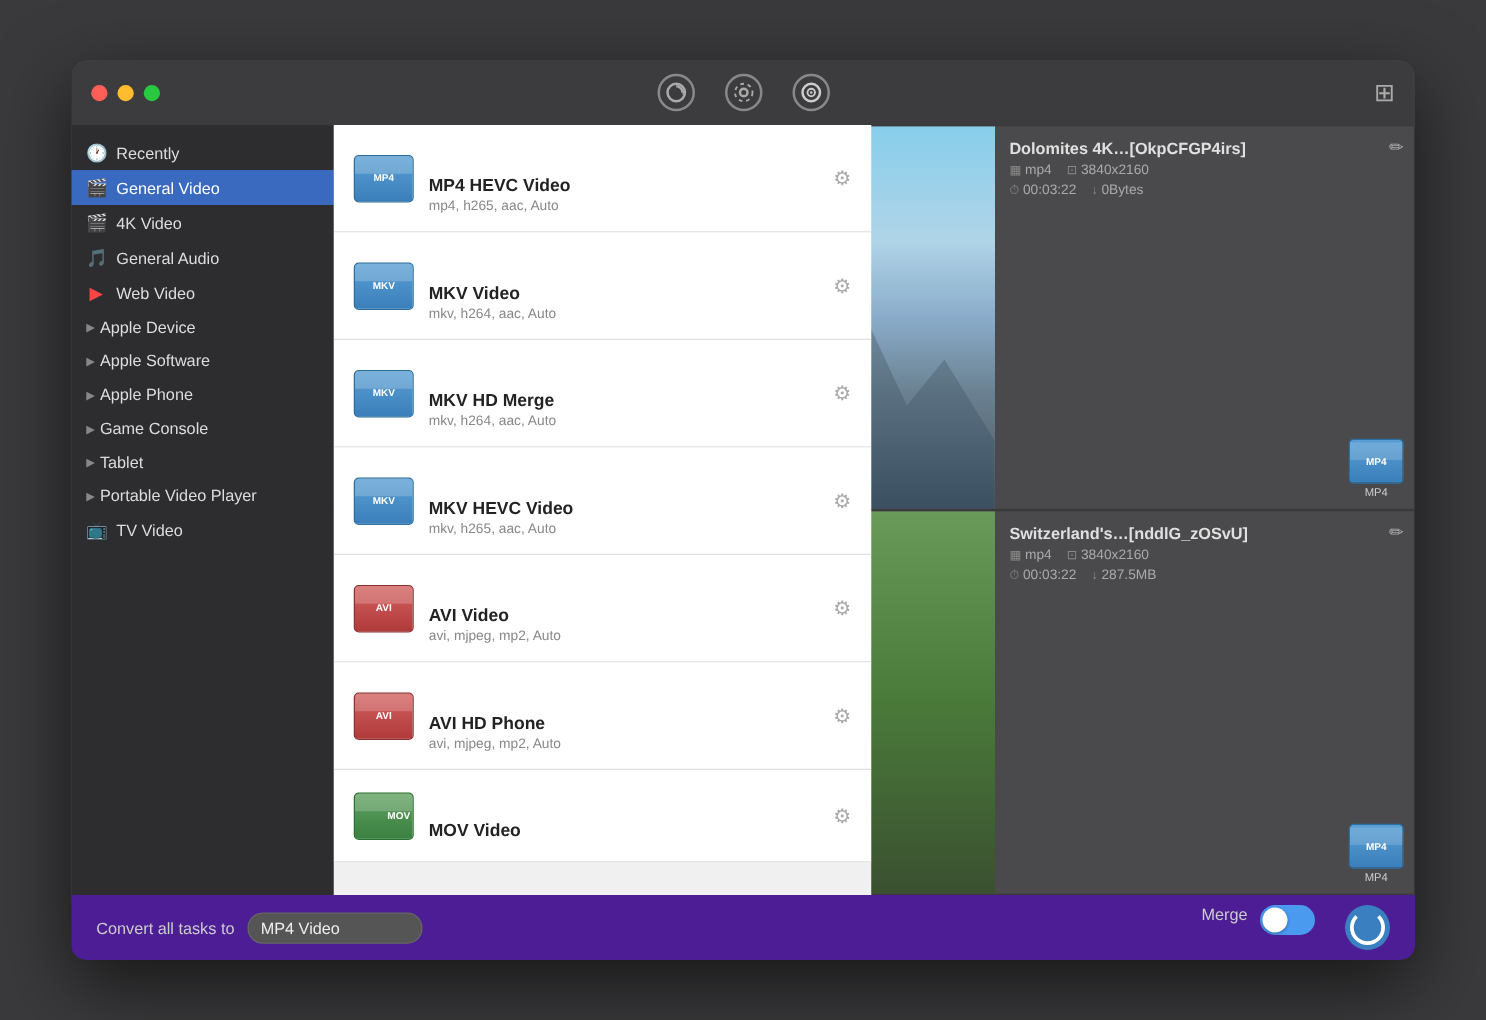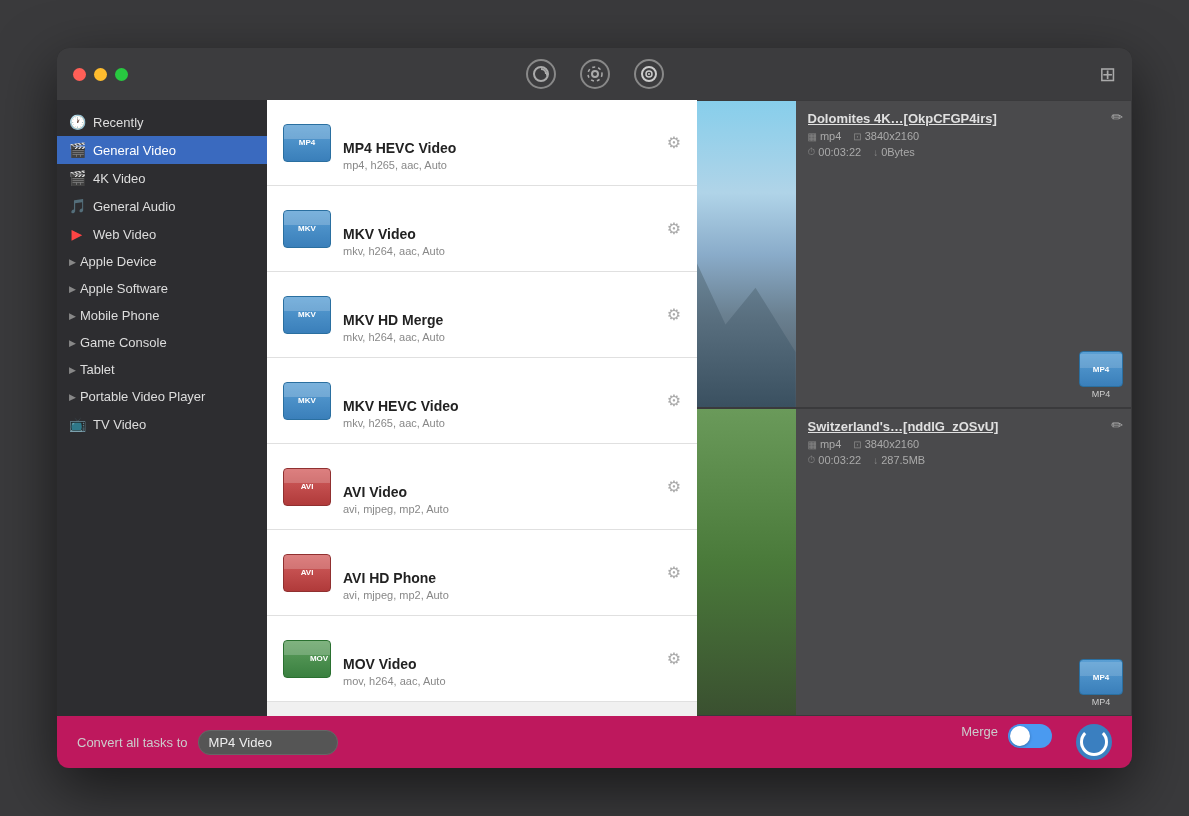--- a/index.html
+++ b/index.html
@@ -151,21 +151,20 @@
       flex-direction: column;
       gap: 4px;
     }
     .video-title {
       font-size: 13px;
       font-weight: 600;
       color: #e0e0e0;
       white-space: nowrap;
       overflow: hidden;
       text-overflow: ellipsis;
-      text-decoration: underline;
     }
     .video-meta {
       display: flex;
       gap: 12px;
       font-size: 11px;
       color: #aaa;
       align-items: center;
     }
     .meta-item {
       display: flex;
@@ -327,21 +326,21 @@
       font-size: 11px;
       color: #888;
     }
     .format-item-gear {
       color: #aaa;
       font-size: 16px;
       cursor: pointer;
     }
     
     .bottom-bar {
-      background: #be185d;
+      background: #4c1d95;
       height: 52px;
       display: flex;
       align-items: center;
       padding: 0 20px;
       flex-shrink: 0;
     }
     .convert-label {
       font-size: 13px;
       color: #ccc;
       margin-right: 10px;
@@ -587,21 +586,21 @@
       <div class="dropdown-item">
         <span class="dropdown-arrow">▶</span>
         <span>Apple Device</span>
       </div>
       <div class="dropdown-item">
         <span class="dropdown-arrow">▶</span>
         <span>Apple Software</span>
       </div>
       <div class="dropdown-item">
         <span class="dropdown-arrow">▶</span>
-        <span>Mobile Phone</span>
+        <span>Apple Phone</span>
       </div>
       <div class="dropdown-item">
         <span class="dropdown-arrow">▶</span>
         <span>Game Console</span>
       </div>
       <div class="dropdown-item">
         <span class="dropdown-arrow">▶</span>
         <span>Tablet</span>
       </div>
       <div class="dropdown-item">
@@ -681,21 +680,20 @@
         </div>
         <span class="format-item-gear">⚙</span>
       </div>
 
       <div class="format-item">
         <div class="format-item-icon format-icon-mov">
           <span style="font-size:8px;font-weight:bold;color:white;z-index:1;position:relative;">MOV</span>
         </div>
         <div class="format-item-info">
           <div class="format-item-name">MOV Video</div>
-          <div class="format-item-codecs">mov,   h264,   aac,   Auto</div>
         </div>
         <span class="format-item-gear">⚙</span>
       </div>
     </div>
   </div>
 
   <div class="bottom-bar">
     <span class="convert-label">Convert all tasks to</span>
     <select class="format-select">
       <option>MP4 Video</option>

